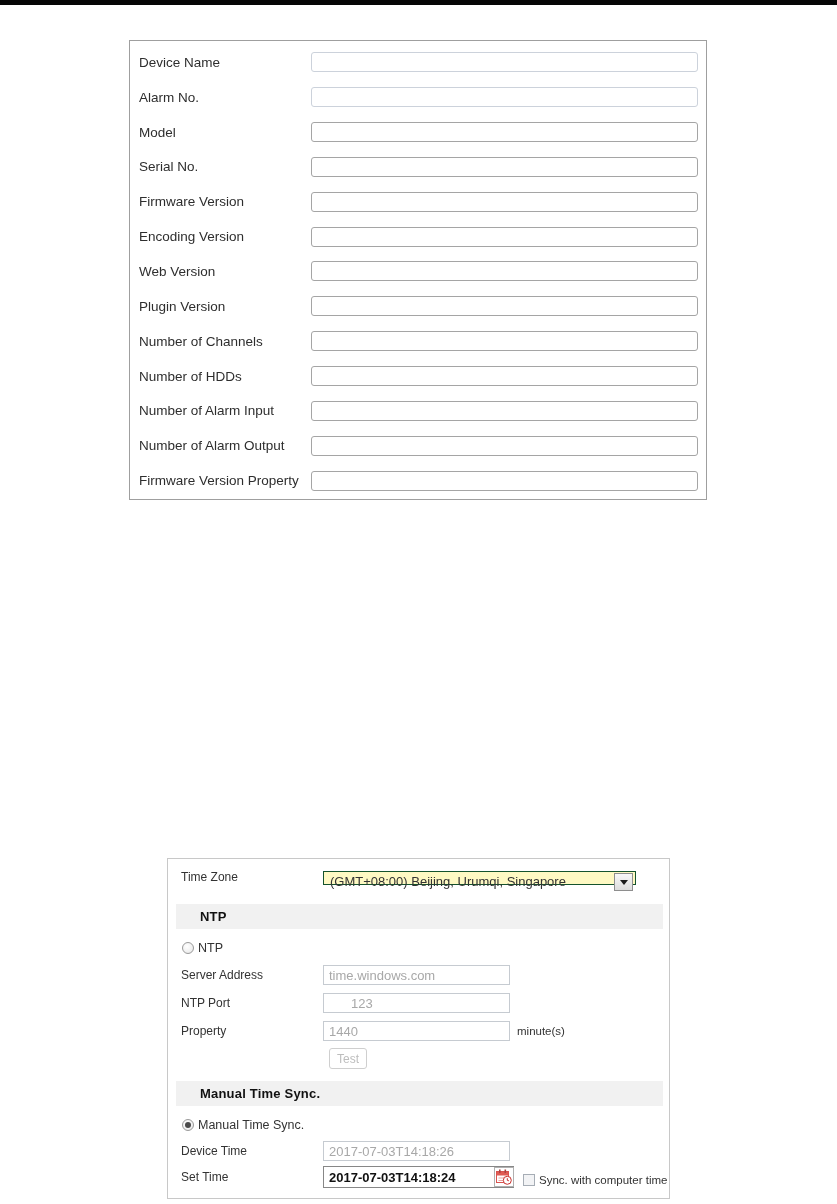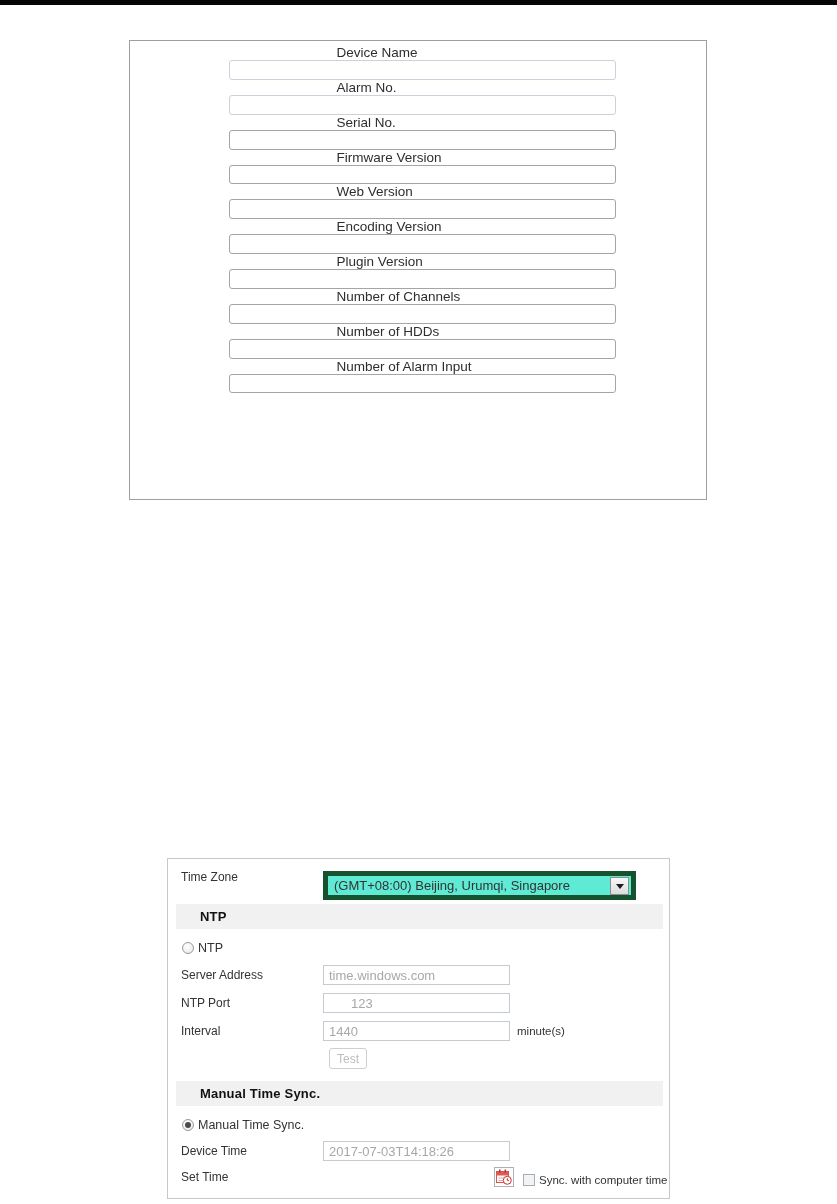--- a/index.html
+++ b/index.html
@@ -14,41 +14,41 @@
     background: #060606;
   }
 
   
   .device-box {
     position: absolute; left: 129px; top: 40px;
     width: 578px; height: 460px;
     border: 1px solid #9f9f9f; background: #fff;
     padding-top: 4px;
   }
-  .dev-row { height: 34.85px; display: flex; align-items: center; padding-left: 9px; flex-direction: column; }
+  .dev-row { height: 34.85px; display: flex; align-items: center; padding-left: 9px; }
   .dev-label {
     width: 172px; font-size: 13.5px; color: #2e2e2e; letter-spacing: 0;
   }
   .dev-input {
     width: 387px; height: 20px; border: 1px solid #a5a5a5; border-radius: 3px;
     background: #fff; font-size: 13px; color: #333; padding: 0 4px; outline: none;
   }
   .dev-input.light { border-color: #ccd2db; }
 
   
   .time-panel {
     position: absolute; left: 167px; top: 858px;
     width: 503px; height: 341px;
     border: 1px solid #c8c8c8; background: #fff;
   }
   .lbl { position: absolute; font-size: 12px; color: #333; line-height: 20px; white-space: nowrap; }
 
   .tz-select {
-    position: absolute; left: 155px; top: 12px; width: 313px; height: 29px;
-    border: 5px solid #14532d; background: #5eead4; cursor: default;
+    position: absolute; left: 155px; top: 12px; width: 313px; height: 14px;
+    border: 1px solid #14532d; background: #fef9c3; cursor: default;
   }
   .tz-text {
     position: absolute; left: 6px; top: 0; line-height: 20px;
     font-size: 13px; color: #333; white-space: nowrap;
   }
   .tz-btn {
     position: absolute; right: 2px; top: 1px; width: 19px; height: 18px;
     border: 1px solid #8e8e8e; background: linear-gradient(#f8f8f8, #dcdcdc);
     display: flex; align-items: center; justify-content: center;
   }
@@ -115,49 +115,61 @@
   <section class="device-box">
     <div class="dev-row">
       <span class="dev-label">Device Name</span>
       <input class="dev-input light" value="" style="">
     </div>
     <div class="dev-row">
       <span class="dev-label">Alarm No.</span>
       <input class="dev-input light" value="" style="">
     </div>
     <div class="dev-row">
+      <span class="dev-label">Model</span>
+      <input class="dev-input" value="" style="">
+    </div>
+    <div class="dev-row">
       <span class="dev-label">Serial No.</span>
       <input class="dev-input" value="" style="">
     </div>
     <div class="dev-row">
       <span class="dev-label">Firmware Version</span>
       <input class="dev-input" value="" style="">
     </div>
     <div class="dev-row">
+      <span class="dev-label">Encoding Version</span>
+      <input class="dev-input" value="" style="">
+    </div>
+    <div class="dev-row">
       <span class="dev-label">Web Version</span>
       <input class="dev-input" value="" style="">
     </div>
     <div class="dev-row">
-      <span class="dev-label">Encoding Version</span>
-      <input class="dev-input" value="" style="">
-    </div>
-    <div class="dev-row">
       <span class="dev-label">Plugin Version</span>
       <input class="dev-input" value="" style="">
     </div>
     <div class="dev-row">
       <span class="dev-label">Number of Channels</span>
       <input class="dev-input" value="" style="">
     </div>
     <div class="dev-row">
       <span class="dev-label">Number of HDDs</span>
       <input class="dev-input" value="" style="">
     </div>
     <div class="dev-row">
       <span class="dev-label">Number of Alarm Input</span>
+      <input class="dev-input" value="" style="">
+    </div>
+    <div class="dev-row">
+      <span class="dev-label">Number of Alarm Output</span>
+      <input class="dev-input" value="" style="">
+    </div>
+    <div class="dev-row">
+      <span class="dev-label">Firmware Version Property</span>
       <input class="dev-input" value="" style="">
     </div>
   </section>
 
   <section class="time-panel">
 
     <span class="lbl" style="left:13px; top:8px;">Time Zone</span>
     <div class="tz-select">
       <span class="tz-text">(GMT+08:00) Beijing, Urumqi, Singapore</span>
       <span class="tz-btn">
@@ -171,37 +183,38 @@
 
     <span class="radio" style="left:14px; top:83px;"></span>
     <span class="radio-label" style="left:30px; top:82px;">NTP</span>
 
     <span class="lbl" style="left:13px; top:106px;">Server Address</span>
     <input class="tp-input" style="top: 106px;" readonly="" value="time.windows.com">
 
     <span class="lbl" style="left:13px; top:134px;">NTP Port</span>
     <input class="tp-input" style="top: 134px; padding-left: 27px;" readonly="" value="123">
 
-    <span class="lbl" style="left:13px; top:162px;">Interval</span>
+    <span class="lbl" style="left:13px; top:162px;">Property</span>
     <input class="tp-input" style="top: 162px;" readonly="" value="1440">
     <span class="suffix" style="top:162px;">minute(s)</span>
 
     <button class="test-btn">Test</button>
 
     <div class="sec-bar bar-manual">
       <span>Manual Time Sync.</span>
     </div>
 
     <span class="radio checked" style="left:14px; top:260px;"></span>
     <span class="radio-label" style="left:30px; top:259px;">Manual Time Sync.</span>
 
     <span class="lbl" style="left:13px; top:282px;">Device Time</span>
     <input class="tp-input" style="top: 282px;" readonly="" value="2017-07-03T14:18:26">
 
     <span class="lbl" style="left:13px; top:308px;">Set Time</span>
+    <input class="set-time-input" value="2017-07-03T14:18:24" style="">
     <span class="cal-btn">
       <svg width="18" height="18" viewBox="0 0 18 18">
         <rect x="1.5" y="3.5" width="12" height="11" fill="#ffffff" stroke="#d9534f" stroke-width="1"></rect>
         <rect x="2" y="4" width="11" height="3.5" fill="#e05c54"></rect>
         <rect x="4" y="1.5" width="1.6" height="3.5" fill="#a94442"></rect>
         <rect x="9.5" y="1.5" width="1.6" height="3.5" fill="#a94442"></rect>
         <line x1="3.5" y1="10" x2="11.5" y2="10" stroke="#eba5a1" stroke-width="1"></line>
         <line x1="3.5" y1="12.5" x2="8" y2="12.5" stroke="#eba5a1" stroke-width="1"></line>
         <circle cx="12.3" cy="12.3" r="4" fill="#ffffff" stroke="#c9302c" stroke-width="1"></circle>
         <line x1="12.3" y1="12.3" x2="12.3" y2="10.2" stroke="#c9302c" stroke-width="1"></line>

